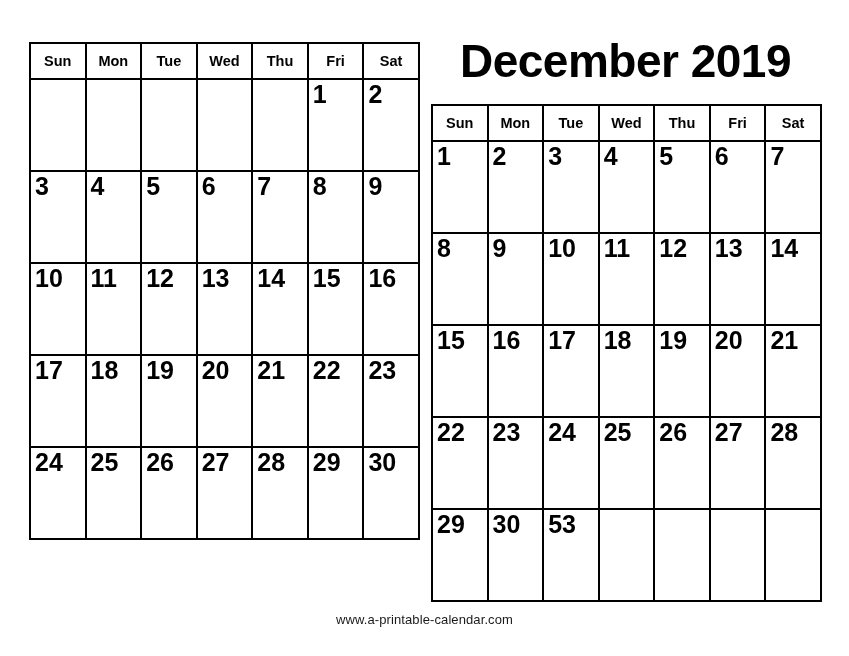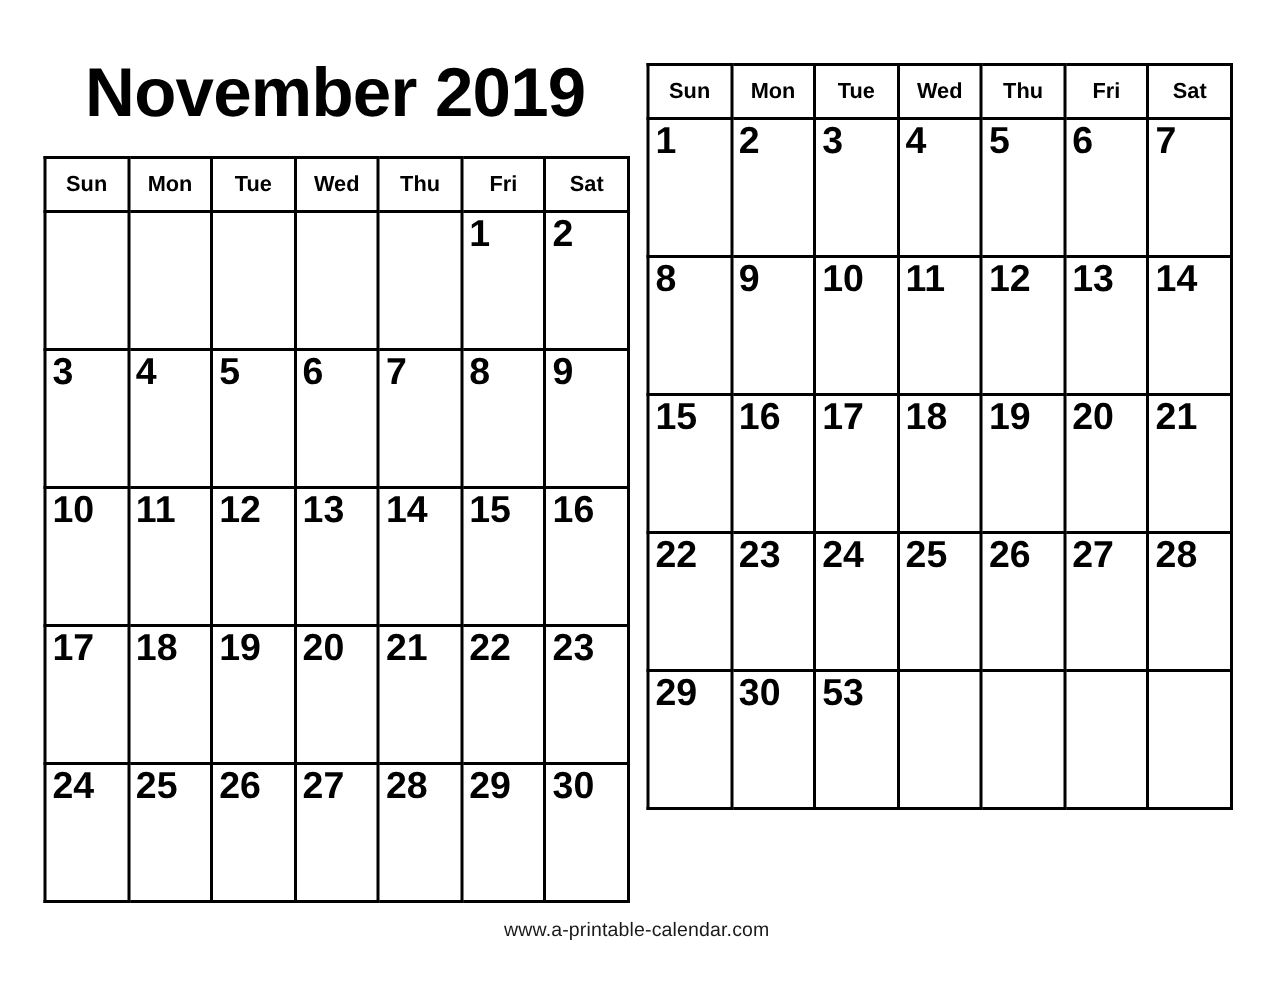--- a/index.html
+++ b/index.html
@@ -100,21 +100,20 @@
   }
 </style>
 </head>
 <body>
 
 <div class="page">
 
   <div class="months">
 
     <div class="month-block">
-      <div class="month-title">November 2019</div>
       <table class="cal">
         <thead>
           <tr>
             <th>Sun</th>
             <th>Mon</th>
             <th>Tue</th>
             <th>Wed</th>
             <th>Thu</th>
             <th>Fri</th>
             <th>Sat</th>
@@ -234,20 +233,21 @@
               </td>
             <td>
                 <span class="daynum">30</span>
               </td>
           </tr>
         </tbody>
       </table>
     </div>
 
     <div class="month-block">
+      <div class="month-title">December 2019</div>
       <table class="cal">
         <thead>
           <tr>
             <th>Sun</th>
             <th>Mon</th>
             <th>Tue</th>
             <th>Wed</th>
             <th>Thu</th>
             <th>Fri</th>
             <th>Sat</th>

